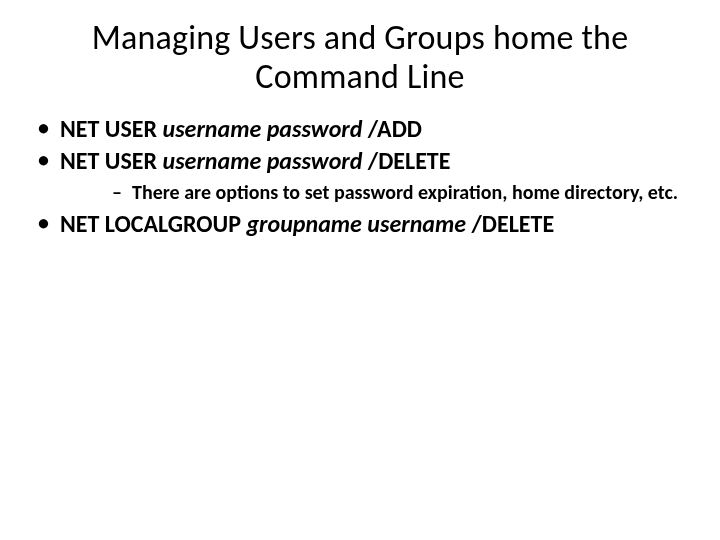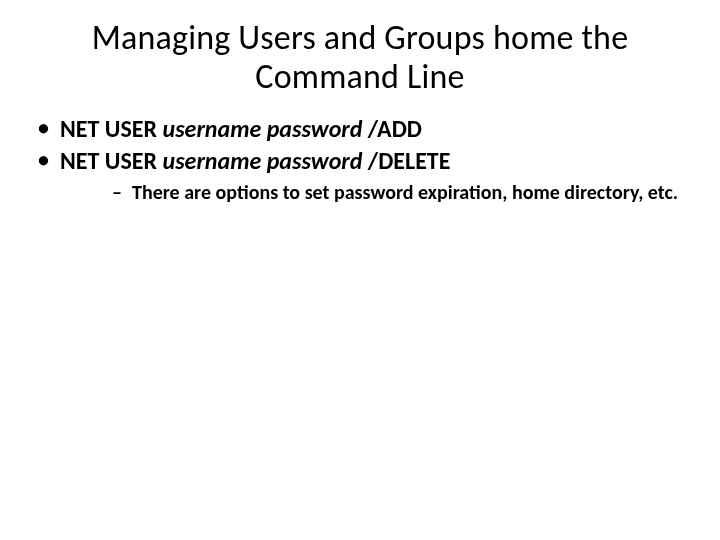--- a/index.html
+++ b/index.html
@@ -70,14 +70,15 @@
 
 <div class="slide">
   <h1 class="title">Managing Users and Groups home the Command Line</h1>
   <ul class="level1">
     <li><span>NET USER </span><span class="italic">username password</span><span> /ADD</span></li>
     <li><span>NET USER </span><span class="italic">username password</span><span> /DELETE</span>
       <ul class="level2">
         <li><span>There are options to set password expiration, home directory, etc.</span></li>
       </ul>
     </li>
+    <li><span>NET LOCALGROUP </span><span class="italic">groupname username</span><span> /DELETE</span></li>
   </ul>
 </div>
 
 </body></html>

